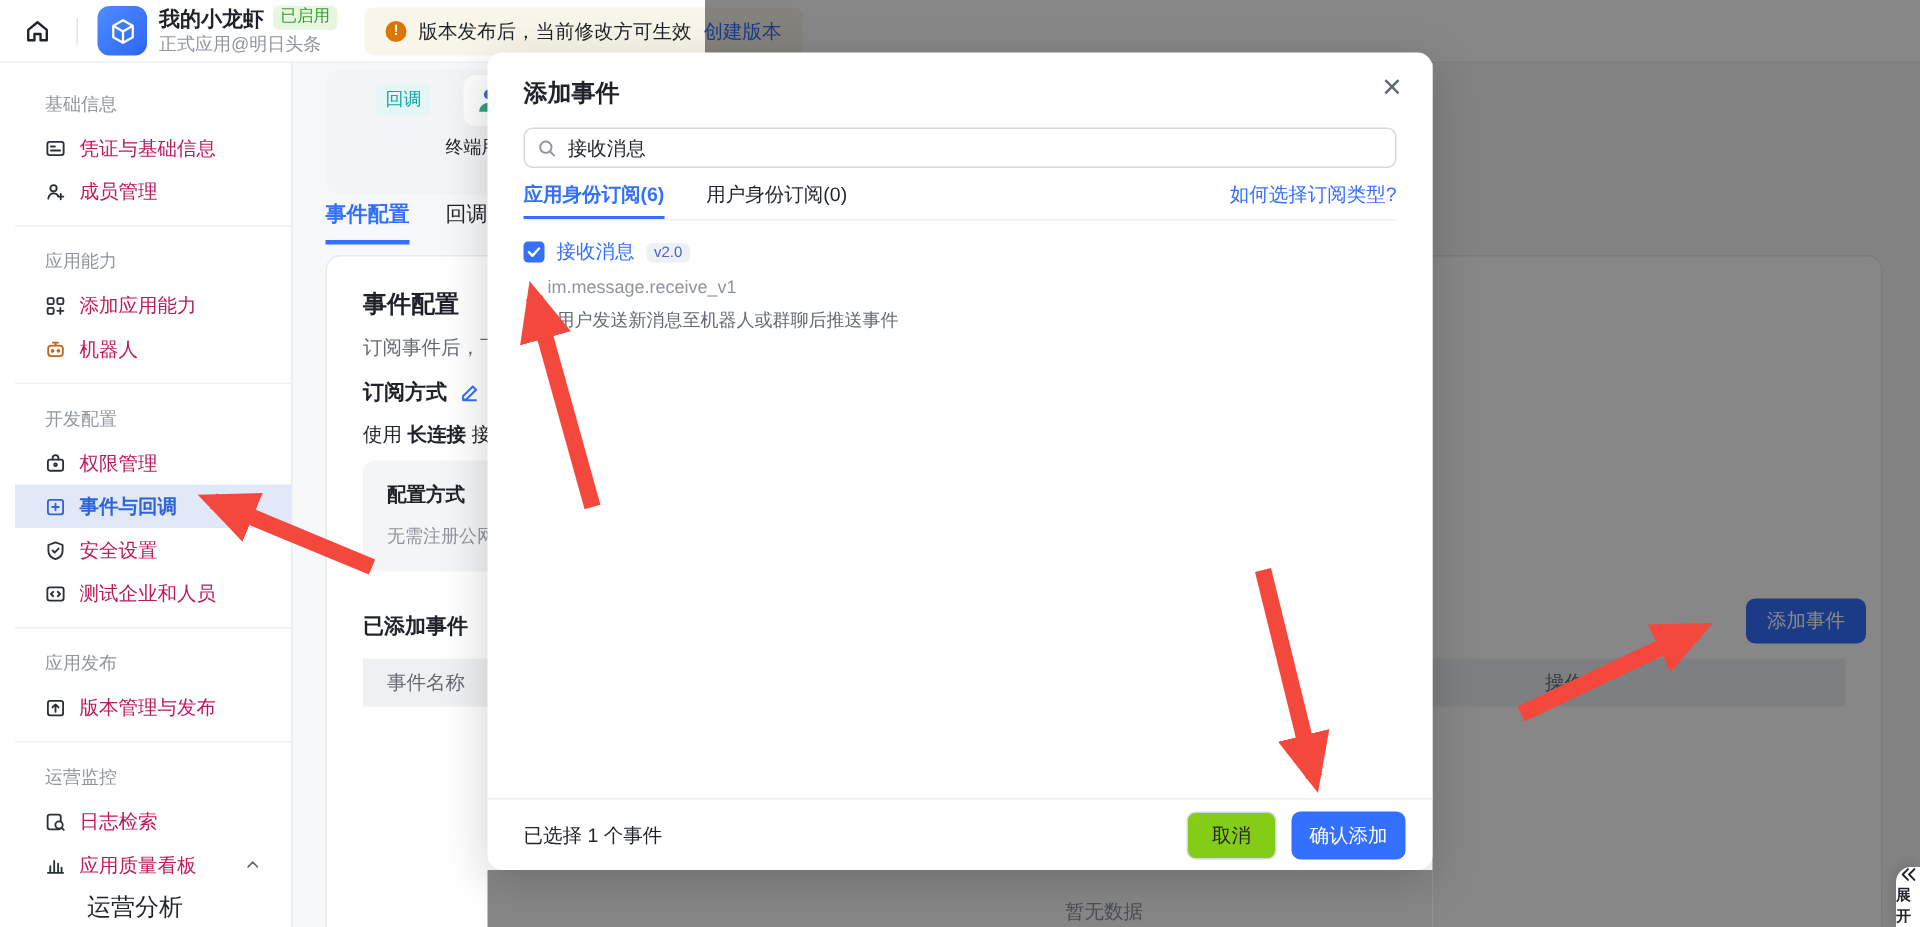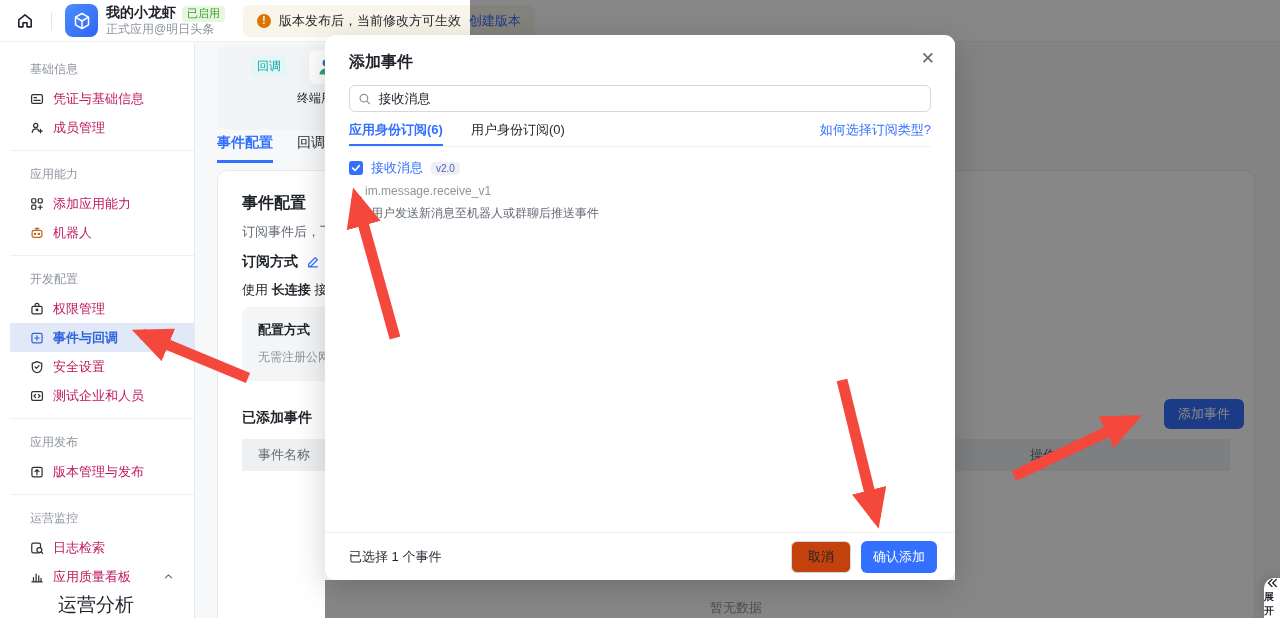--- a/index.html
+++ b/index.html
@@ -4,38 +4,38 @@
 <style>
   * { margin:0; padding:0; box-sizing:border-box; }
   html,body { width:1280px; height:618px; overflow:hidden; font-family:"Liberation Sans","DejaVu Sans",sans-serif; background:#f7f8fa; position:relative; color:#1f2329; }
 
   
   .topbar { position:absolute; left:0; top:0; width:1280px; height:42px; background:#fff; display:flex; align-items:center; padding-left:12px; border-bottom:1px solid #eef0f2; z-index:5; }
   .home-btn { width:26px; height:26px; display:flex; align-items:center; justify-content:center; border-radius:6px; cursor:pointer; }
   .tb-divider { width:1px; height:18px; background:#e5e6e8; margin:0 13px; }
   .app-icon { width:33px; height:33px; border-radius:8px; background:linear-gradient(135deg,#4d8dff,#2e65f5); display:flex; align-items:center; justify-content:center; margin-right:8px; }
   .app-meta { display:flex; flex-direction:column; justify-content:center; line-height:1.25; }
-  .app-name-row { display:flex; align-items:flex-end; gap:6px; }
+  .app-name-row { display:flex; align-items:flex-start; gap:6px; }
   .app-name { font-size:14px; font-weight:bold; color:#1f2329; }
   .app-badge { font-size:11px; color:#35a22b; background:#e7f5e1; border-radius:4px; padding:1px 5px; }
   .app-sub { font-size:12px; color:#8f959e; }
   .banner { margin-left:18px; background:#faf5ea; border-radius:6px; height:32px; display:flex; align-items:center; padding:0 14px; gap:8px; }
   .banner-ico { width:14px; height:14px; border-radius:50%; background:#dd7502; color:#fff; font-size:10px; font-weight:bold; display:flex; align-items:center; justify-content:center; }
   .banner-text { font-size:13px; color:#1f2329; }
   .banner-link { font-size:13px; color:#3370ff; cursor:pointer; }
 
   
   .sidebar { position:absolute; left:0; top:42px; width:195px; bottom:0; background:#fff; border-right:1px solid #e8eaec; padding-top:12px; z-index:6; overflow:hidden; }
   .sb-section { padding-top:2px;margin-left:10px; }
   .sb-section + .sb-section { border-top:1px solid #eff0f1; margin-top:8px; padding-top:10px; }
   .sb-header { font-size:12px; color:#8f959e; padding:5px 0 6px 20px; }
   .sb-item { height:29px; display:flex; align-items:center; gap:9px; padding-left:20px; font-size:13px; color:#be185d; cursor:pointer; position:relative; }
   .sb-item svg { flex:0 0 auto; }
   .sb-item.active { background:#e1e9f8; color:#2f63d8; font-weight:bold; }
-  .sb-child { height:28px; display:flex; align-items:center; padding-left:48px; font-size:19px; color:#1f2329; cursor:pointer; }
+  .sb-child { height:28px; display:flex; align-items:center; padding-left:48px; font-size:16px; color:#1f2329; cursor:pointer; }
   .sb-chevron { position:absolute; right:20px; top:8px; }
 
   
   .main { position:absolute; left:195px; top:42px; right:0; bottom:0; background:#f7f8fa; overflow:hidden; }
   .cap-card { position:absolute; left:22px; top:4px; width:718px; height:84px; background:#f3f4f6; border-radius:10px; }
   .cap-tag { position:absolute; left:34px; top:10px; font-size:12px; color:#12a8a3; background:#e4f6f5; border-radius:4px; padding:2px 6px; }
   .cap-tile { position:absolute; left:92px; top:4px; width:34px; height:34px; background:#fff; border-radius:8px; display:flex; align-items:center; justify-content:center; }
   .cap-label { position:absolute; left:80px; top:44px; font-size:12px; color:#1f2329; }
   .bg-tabs { position:absolute; left:22px; top:92px; display:flex; gap:24px; }
   .bg-tab { font-size:14px; padding-bottom:8px; color:#1f2329; cursor:pointer; white-space:nowrap; }
@@ -74,21 +74,21 @@
   .m-help { position:absolute; right:0; top:0; font-size:13px; color:#3370ff; cursor:pointer; }
   .m-item { position:absolute; left:24px; top:124px; }
   .m-item-row { display:flex; align-items:center; gap:8px; }
   .m-check { width:14px; height:14px; border-radius:3px; background:#3370ff; display:flex; align-items:center; justify-content:center; cursor:pointer; }
   .m-ev-name { font-size:13px; color:#3370ff; }
   .m-ev-ver { font-size:10px; color:#4a5fc1; background:#eef0f3; border-radius:4px; padding:1px 5px; }
   .m-ev-code { font-size:12px; color:#8f959e; margin:7px 0 0 16px; }
   .m-ev-desc { font-size:12px; color:#646a73; margin:7px 0 0 22px; }
   .m-footer { position:absolute; left:0; right:0; bottom:0; height:48px; border-top:1px solid #eff0f1; display:flex; align-items:center; padding:0 18px 0 24px; }
   .m-selected { font-size:13px; color:#1f2329; flex:1; }
-  .btn-cancel { border:1px solid #d5d8dc; background:#c2410c; color:#1f2329; font-size:13px; border-radius:6px; padding:6px 16px; cursor:pointer; margin-right:10px; font-family:inherit; }
+  .btn-cancel { border:1px solid #d5d8dc; background:#84cc16; color:#1f2329; font-size:13px; border-radius:6px; padding:6px 16px; cursor:pointer; margin-right:10px; font-family:inherit; }
   .btn-confirm { border:none; background:#3370ff; color:#fff; font-size:13px; border-radius:6px; padding:7px 12px; cursor:pointer; font-family:inherit; }
 
   
   .expand-panel { position:absolute; right:0; bottom:0; width:16px; height:40px; background:#fff; border-radius:10px 0 0 0; box-shadow:-2px -2px 8px rgba(0,0,0,0.12); z-index:60; display:flex; flex-direction:column; align-items:center; justify-content:center; gap:2px; cursor:pointer; }
   .expand-label { font-size:10px; color:#1f2329; font-weight:bold; }
 
   
   .arrows { position:absolute; left:0; top:0; width:1280px; height:618px; z-index:70; pointer-events:none; }
 </style>
 </head>

